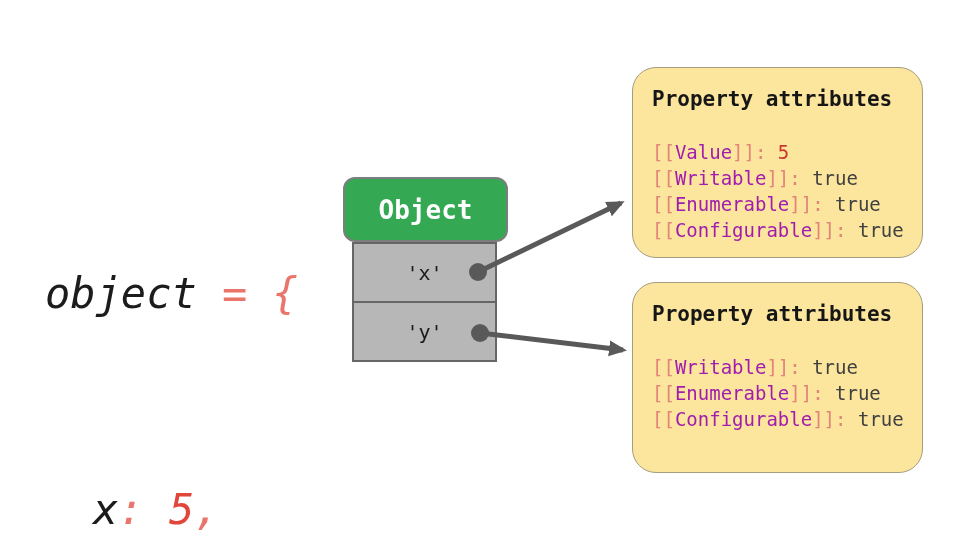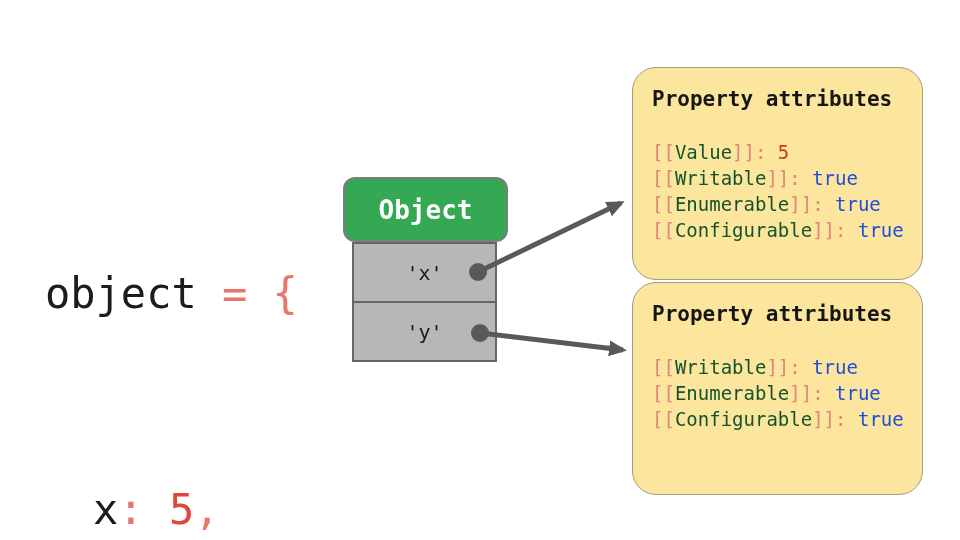--- a/index.html
+++ b/index.html
@@ -10,21 +10,21 @@
     background: #ffffff;
     font-family: "DejaVu Sans Mono", "Liberation Mono", monospace;
   }
 
   
   .code {
     position: absolute; left: 45px; top: 114px;
     font-size: 42px; line-height: 72px;
     color: #1c1c1c; white-space: pre;
   }
-  .code-line { white-space: pre; }
+  .code-line { white-space: pre; font-style: italic; }
   .code-line.indent { padding-left: 48px; }
   .tok-plain  { color: #1c1c1c; }
   .tok-punct  { color: #e9756b; }
   .tok-number { color: #e0463a; }
 
   
   .obj-header {
     position: absolute; left: 343px; top: 177px;
     width: 165px; height: 65px;
     background: #34a853;
@@ -46,38 +46,38 @@
     display: flex; align-items: center; justify-content: center;
   }
   .obj-cell + .obj-cell { margin-top: -2px; }
 
   
   .arrows { position: absolute; left: 0; top: 0; z-index: 3; }
 
   
   .attr-box {
     position: absolute; left: 632px;
-    width: 291px; height: 213px;
+    width: 291px; height: 191px;
     background: #fce59d;
     border: 1.5px solid #a69c80;
     border-radius: 24px;
     padding: 18px 16px 0 19px;
   }
   .attr-box-1 { top: 67px; }
   .attr-box-2 { top: 282px; }
   .attr-title {
     font-size: 21px; font-weight: bold; color: #161616;
     line-height: 27px; white-space: pre;
   }
   .attr-rows { margin-top: 26px; }
   .attr-row { font-size: 19px; line-height: 26px; white-space: pre; }
   .a-br   { color: #e2847a; }
-  .a-name { color: #14532d; }
+  .a-name { color: #a21caf; }
   .a-num  { color: #c8382b; }
-  .a-bool { color: #1d4ed8; }
+  .a-bool { color: #404040; }
 </style>
 </head>
 <body>
 
 <div class="canvas">
 
   <div class="code">
     <div class="code-line"><span class="tok-plain">object</span><span class="tok-punct"> = {</span></div>
     <div class="code-line indent"><span class="tok-plain">x</span><span class="tok-punct">: </span><span class="tok-number">5</span><span class="tok-punct">,</span></div>
     

